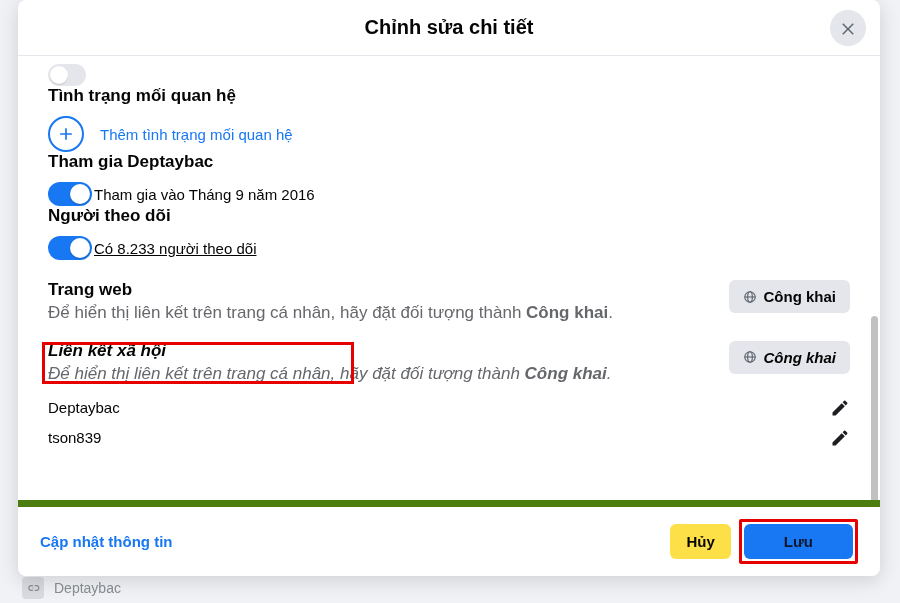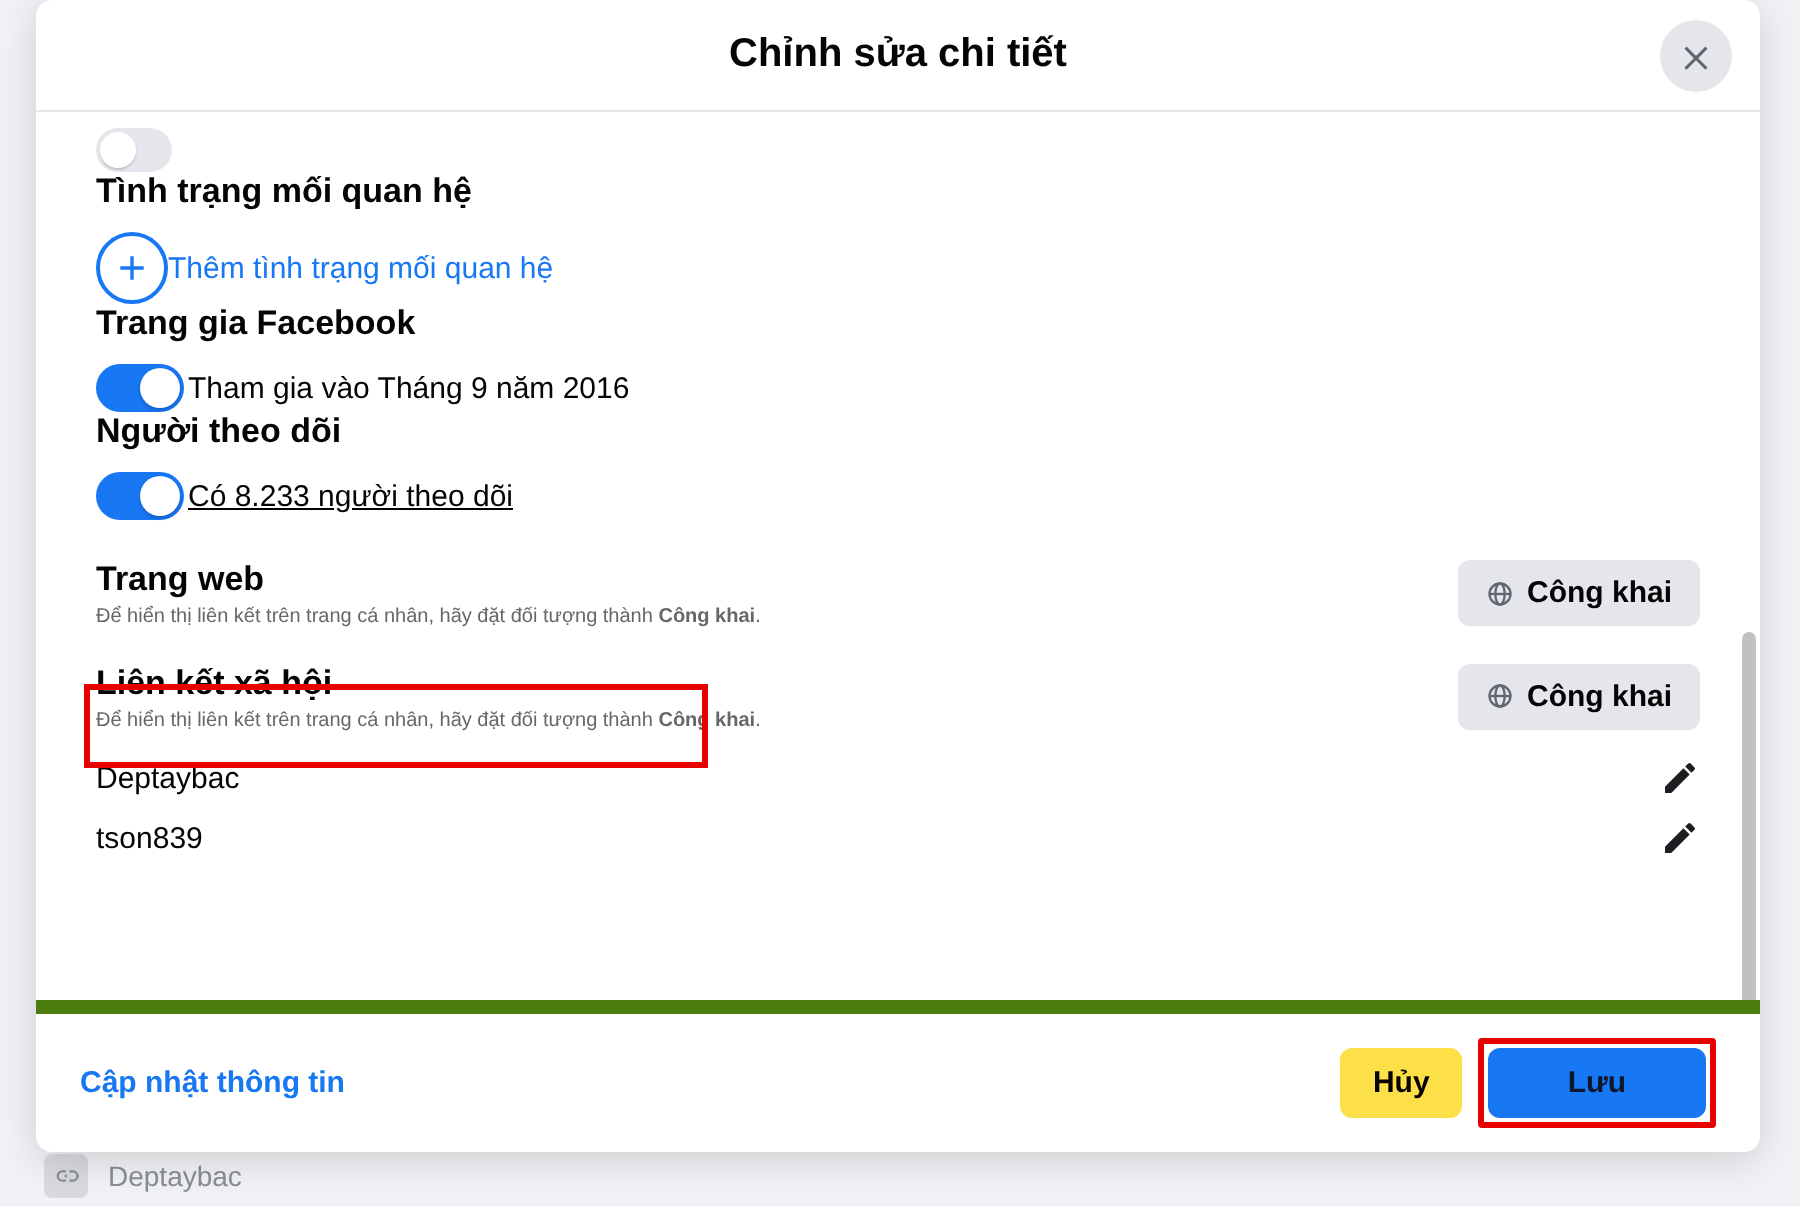--- a/index.html
+++ b/index.html
@@ -8,24 +8,24 @@
     position: absolute; left: 18px; top: 0; width: 862px; height: 576px;
     background: #fff; border-radius: 8px; box-shadow: 0 4px 20px rgba(0,0,0,.15);
     display: flex; flex-direction: column;
   }
   .header { height: 56px; display: flex; align-items: center; justify-content: center; position: relative; border-bottom: 1px solid #e4e6eb; }
   .title { font-size: 20px; font-weight: 700; color: #050505; }
   .close-btn { position: absolute; right: 14px; top: 10px; width: 36px; height: 36px; border-radius: 50%; background: #e4e6eb; display: flex; align-items: center; justify-content: center; cursor: pointer; }
   .close-btn svg { width: 18px; height: 18px; fill: #606770; }
   .body { flex: 1; overflow: hidden; position: relative; padding: 6px 30px 0 30px; }
   .sec-title { font-size: 17px; font-weight: 600; color: #050505; }
-  .sec-sub { font-size: 10px; color: #65676b; margin-top: 2px; line-height: 1.35; }
+  .sec-sub { font-size: 17px; color: #65676b; margin-top: 2px; line-height: 1.35; }
   .sec-sub b { color: #65676b; }
   .row { display: flex; align-items: center; gap: 2px; margin-top: 10px; }
-  .add-link { display: flex; align-items: center; margin-top: 10px; cursor: pointer; }
+  .add-link { display: flex; align-items: center; gap: 16px; margin-top: 10px; cursor: pointer; }
   .add-circle { width: 36px; height: 36px; border: 2px solid #1877f2; border-radius: 50%; display: flex; align-items: center; justify-content: center; }
   .add-circle svg { width: 20px; height: 20px; fill: #1877f2; }
   .add-label { color: #1877f2; font-size: 15px; font-weight: 500; }
   .toggle { width: 44px; height: 24px; border-radius: 12px; position: relative; cursor: pointer; flex-shrink: 0; }
   .toggle.on { background: #1877f2; }
   .knob { position: absolute; width: 20px; height: 20px; background: #fff; border-radius: 50%; top: 2px; box-shadow: 0 1px 2px rgba(0,0,0,.2); }
   .toggle.on .knob { right: 2px; }
   .toggle-disabled { width: 38px; height: 22px; border-radius: 11px; background: #e4e6eb; position: relative; }
   .toggle-disabled .knob2 { position: absolute; width: 18px; height: 18px; background: #fff; border-radius: 50%; top: 2px; left: 2px; box-shadow: 0 1px 1px rgba(0,0,0,.15); }
   .row-text { font-size: 15px; color: #050505; }
@@ -77,21 +77,21 @@
     <div class="sec-title">Tình trạng mối quan hệ</div>
     <div class="add-link">
       <div class="add-circle">
         <svg viewBox="0 0 24 24">
             <path d="M11 5h2v6h6v2h-6v6h-2v-6H5v-2h6z"></path>
           </svg>
       </div>
       <div class="add-label">Thêm tình trạng mối quan hệ</div>
     </div>
 
-    <div class="sec-title">Trang gia Facebook</div>
+    <div class="sec-title">Tham gia Deptaybac</div>
     <div class="row">
       <div class="toggle on">
           <div class="knob"></div>
         </div>
       <div class="row-text">Tham gia vào Tháng 9 năm 2016</div>
     </div>
 
     <div class="sec-title">Người theo dõi</div>
     <div class="row" style="text-decoration:underline;">
       <div class="toggle on">
@@ -111,21 +111,21 @@
       <div class="audience-btn">
         <svg class="globe" viewBox="0 0 24 24" fill="#606770">
             <circle cx="12" cy="12" r="9" fill="none" stroke="#606770" stroke-width="2"></circle>
             <ellipse cx="12" cy="12" rx="4" ry="9" fill="none" stroke="#606770" stroke-width="2"></ellipse>
             <line x1="3" y1="12" x2="21" y2="12" stroke="#606770" stroke-width="2"></line>
           </svg>
         <span>Công khai</span>
       </div>
     </div>
 
-    <div class="audience-row" style="margin-top:16px;">
+    <div class="audience-row" style="margin-top:16px;font-style:italic;">
       <div style="flex:1">
         <div class="sec-title" style="margin-top:0">Liên kết xã hội</div>
         <div class="sec-sub">
           <span>Để hiển thị liên kết trên trang cá nhân, hãy đặt đối tượng thành </span><b>Công khai</b>.
         </div>
       </div>
       <div class="audience-btn">
         <svg class="globe" viewBox="0 0 24 24" fill="#606770">
             <circle cx="12" cy="12" r="9" fill="none" stroke="#606770" stroke-width="2"></circle>
             <ellipse cx="12" cy="12" rx="4" ry="9" fill="none" stroke="#606770" stroke-width="2"></ellipse>

